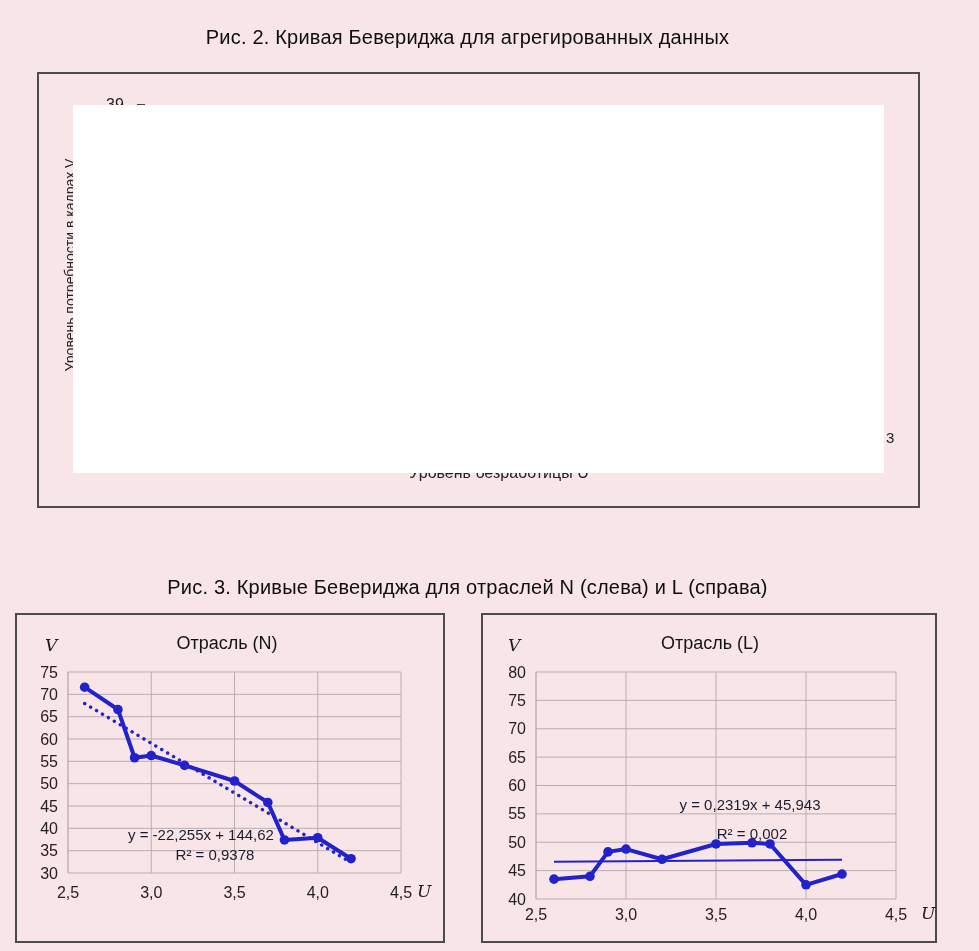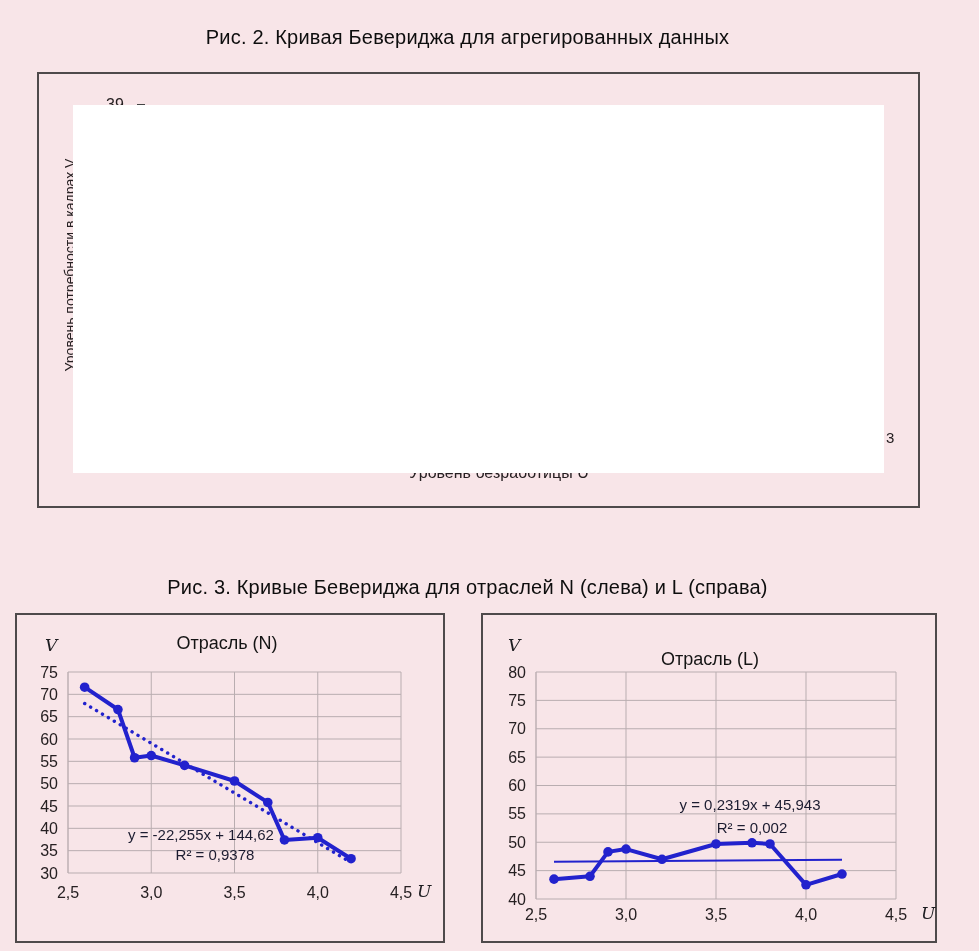--- a/index.html
+++ b/index.html
@@ -171,17 +171,17 @@
         <circle cx="143" cy="234.06" r="4.8" fill="#2222cd"></circle>
         <circle cx="179.00000000000003" cy="244.275" r="4.8" fill="#2222cd"></circle>
         <circle cx="233" cy="228.9525" r="4.8" fill="#2222cd"></circle>
         <circle cx="269" cy="227.8175" r="4.8" fill="#2222cd"></circle>
         <circle cx="287" cy="228.9525" r="4.8" fill="#2222cd"></circle>
         <circle cx="323" cy="269.8125" r="4.8" fill="#2222cd"></circle>
         <circle cx="359.00000000000006" cy="259.03000000000003" r="4.8" fill="#2222cd"></circle>
       </g>
     </svg>
   <div class="axis-letter" style="left:25px;top:20px;">V</div>
-  <div class="chart-title" style="left:227px;margin-top:16px;">Отрасль (L)</div>
+  <div class="chart-title" style="left:227px;">Отрасль (L)</div>
   <div class="axis-letter" style="left:438px;top:288px;">U</div>
   <div class="eq" style="left:267px;top:181px;">y = 0,2319x + 45,943</div>
-  <div class="eq" style="left:269px;top:204px;">R² = 0,002</div>
+  <div class="eq" style="left:269px;top:210px;">R² = 0,002</div>
 </div>
 
 </body></html>

